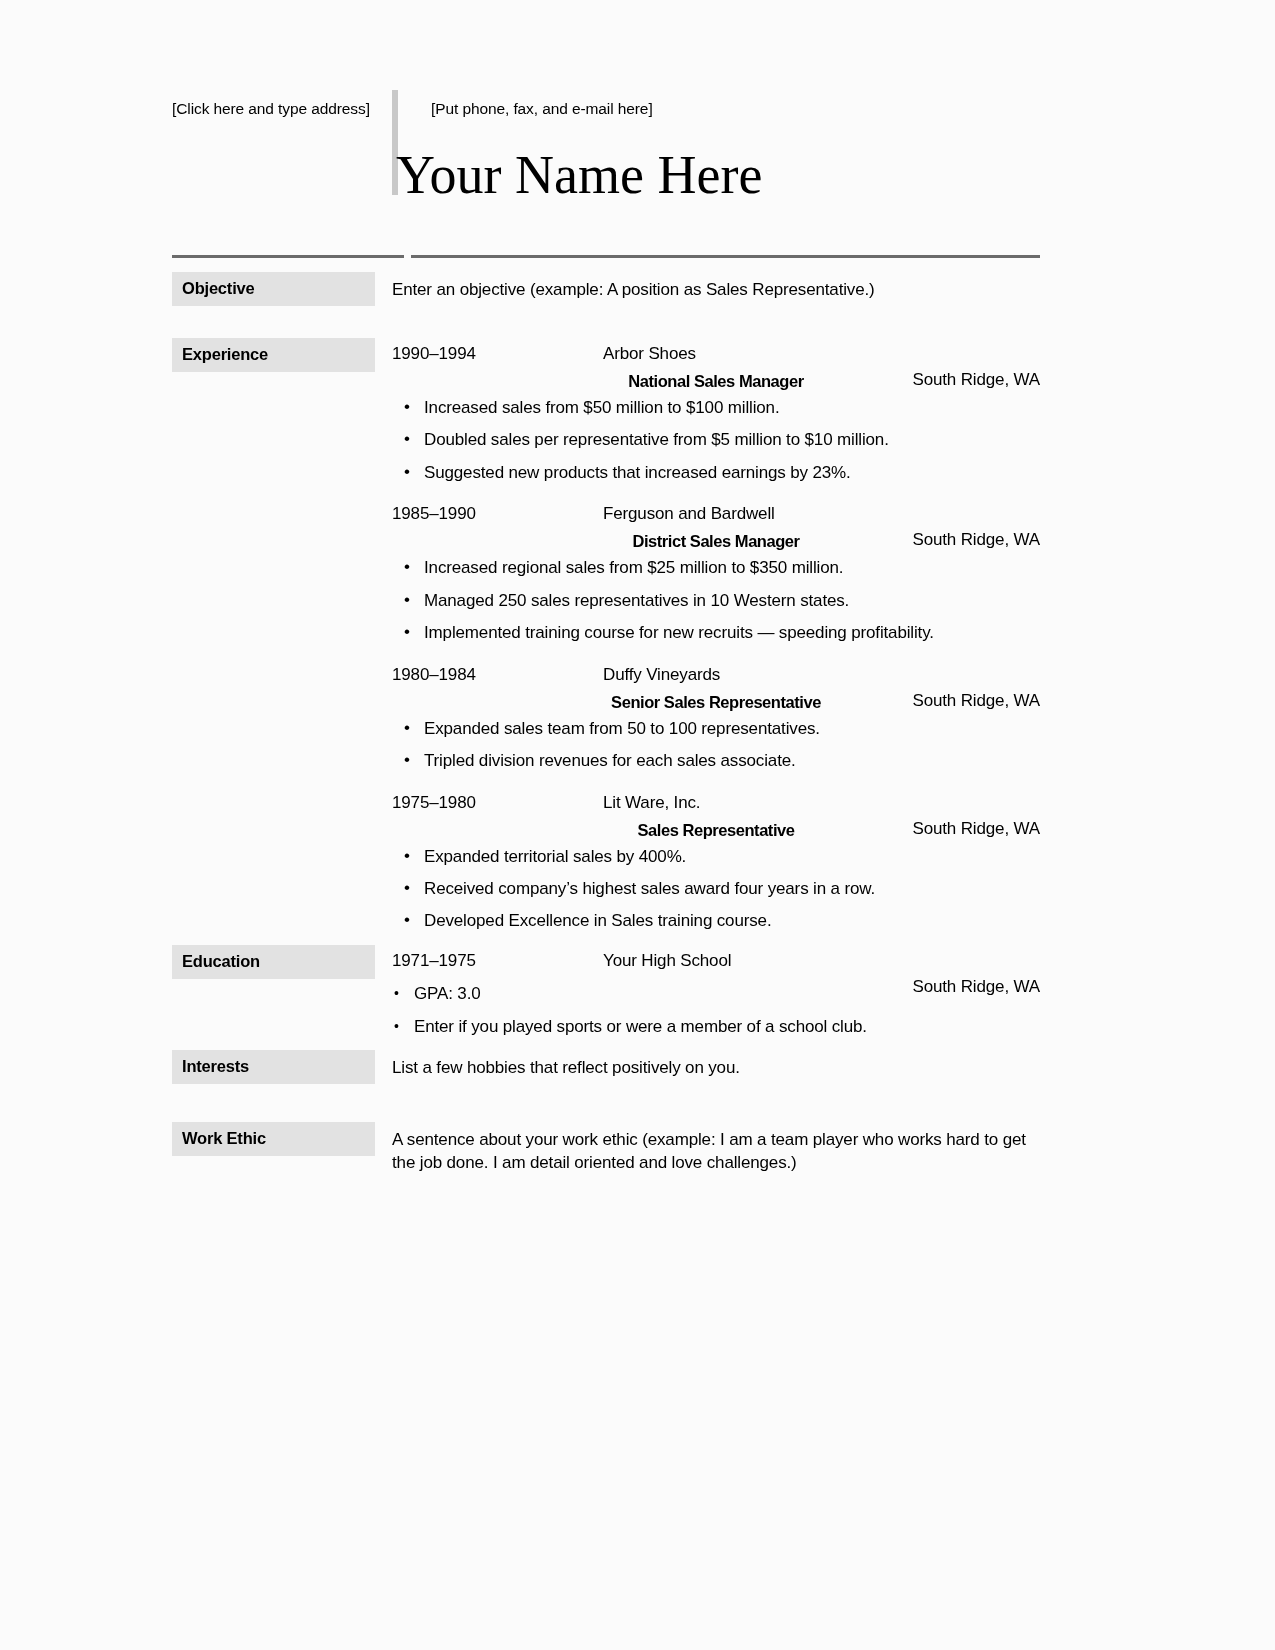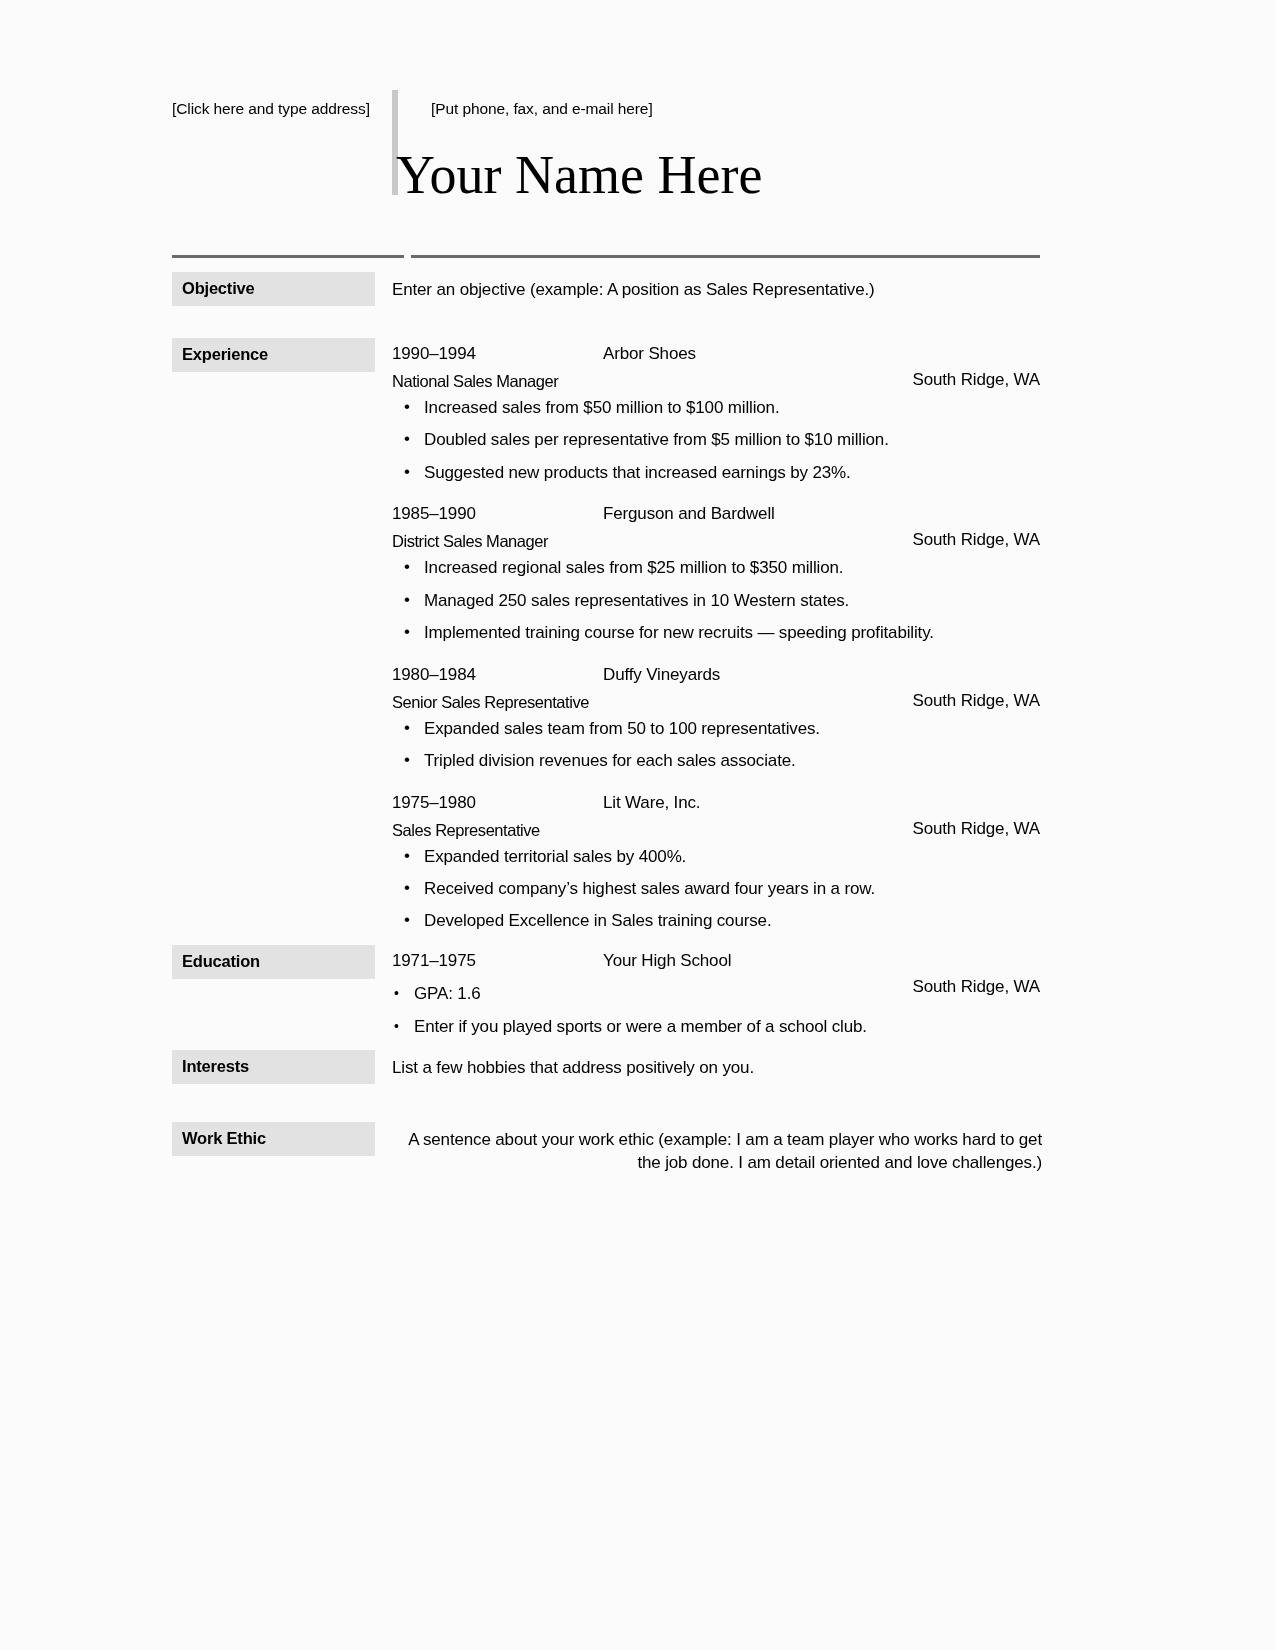--- a/index.html
+++ b/index.html
@@ -57,22 +57,22 @@
   
   .entry { position:relative; }
   .entry-head {
     position:relative; height:26px;
     font-size:17px; letter-spacing:-0.15px;
   }
   .eh-date { position:absolute; left:0; top:0; white-space:nowrap; }
   .eh-org  { position:absolute; left:211px; top:0; white-space:nowrap; }
   .eh-loc  { position:absolute; right:0; top:0; white-space:nowrap;margin-top:26px; }
   .job-title {
-    font-size:16.5px; font-weight:normal; letter-spacing:-0.45px;
-    margin-top:2px; margin-bottom:6px;
+    font-size:16.5px; font-weight:bold; letter-spacing:-0.45px;
+    margin-top:2px; margin-bottom:6px;text-align:center;
   }
   ul.bullets { list-style:none; }
   ul.bullets li {
     position:relative; padding-left:32px;
     font-size:17px; line-height:1.32; letter-spacing:-0.15px;
     margin-bottom:10px;
   }
   ul.bullets li::before {
     content:"\2022"; position:absolute; left:12px; top:-1px; font-size:17px;
   }
@@ -177,38 +177,38 @@
       <div class="label-col">
         <div class="label-box">Education</div>
       </div>
       <div class="content-col" style="padding-top:6px;">
         <div class="entry-head">
           <span class="eh-date">1971–1975</span>
           <span class="eh-org">Your High School</span>
           <span class="eh-loc">South Ridge, WA</span>
         </div>
         <ul class="bullets tight" style="margin-top:6px;">
-          <li>GPA: 1.6</li>
+          <li>GPA: 3.0</li>
           <li>Enter if you played sports or were a member of a school club.</li>
         </ul>
       </div>
     </div>
 
     <div class="section" style="margin-top:0; min-height:64px;">
       <div class="label-col">
         <div class="label-box">Interests</div>
       </div>
       <div class="content-col">
-        <div class="plain" style="padding-top:6px;">List a few hobbies that address positively on you.</div>
+        <div class="plain" style="padding-top:6px;">List a few hobbies that reflect positively on you.</div>
       </div>
     </div>
 
     <div class="section" style="margin-top:8px;">
       <div class="label-col">
         <div class="label-box">Work Ethic</div>
       </div>
       <div class="content-col">
-        <div class="plain" style="padding-top:6px; width:650px;text-align:right;">A sentence about your work ethic (example: I am a team player who works hard to get the job done. I am detail oriented and love challenges.)</div>
+        <div class="plain" style="padding-top:6px; width:650px;">A sentence about your work ethic (example: I am a team player who works hard to get the job done. I am detail oriented and love challenges.)</div>
       </div>
     </div>
 
   </div>
 </div>
 
 </body></html>

